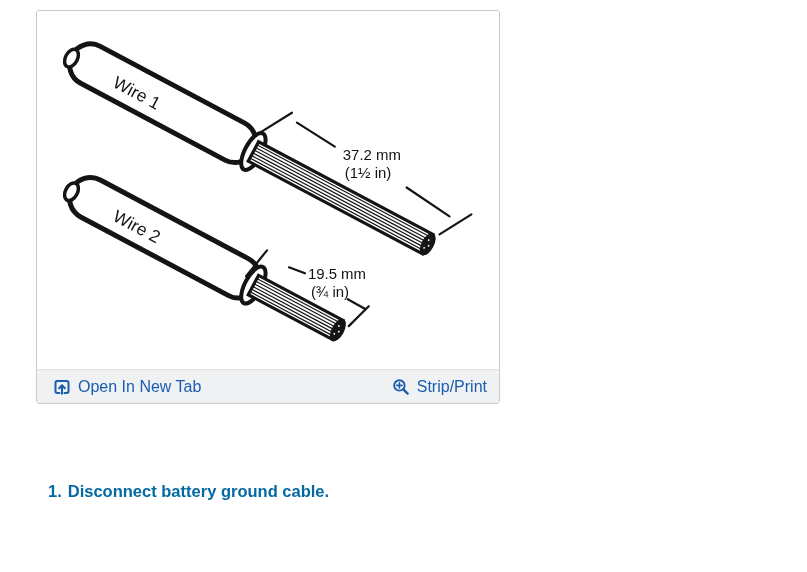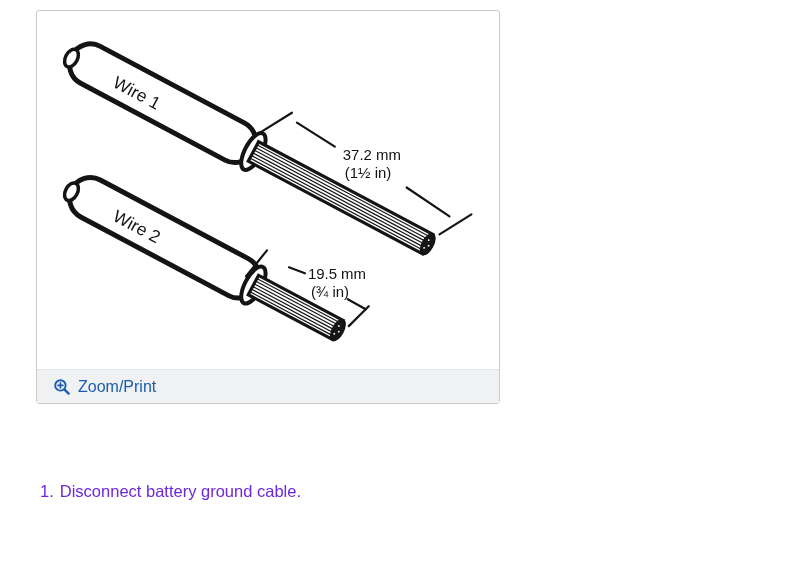--- a/index.html
+++ b/index.html
@@ -62,25 +62,26 @@
   .wire-label {
     font-size: 17.5px;
     fill: #141414;
   }
   .dim-label {
     font-size: 15px;
     fill: #141414;
   }
   .instructions {
     position: absolute;
-    left: 40px;
+    left: 48px;
     top: 478px;
-    color: #6d28d9;
+    color: #0369a1;
     font-size: 16.5px;
     line-height: 26px;
+    font-weight: bold;
   }
   .instruction-line { white-space: nowrap; }
   .instruction-num { margin-right: 6px; }
 </style>
 </head>
 <body>
 
 <div class="media-panel">
   <div class="diagram-area">
     <svg viewBox="0 0 462 359" preserveAspectRatio="xMidYMid meet">
@@ -150,28 +151,38 @@
         <line x1="312" y1="316" x2="332" y2="296"></line>
       </g>
       <text class="dim-label" x="271" y="269">19.5 mm</text>
       <text class="dim-label" x="274" y="287">(¾ in)</text>
     </svg>
   </div>
 
   <div class="media-toolbar">
     <a class="toolbar-link">
       <span>
+        <svg width="18" height="18" viewBox="0 0 18 18" fill="none" stroke="#1a5db0" stroke-width="2" stroke-linecap="round" stroke-linejoin="round">
+          <path d="M6.5 15 H4.2 Q2.5 15 2.5 13.3 V4.7 Q2.5 3 4.2 3 H13.8 Q15.5 3 15.5 4.7 V13.3 Q15.5 15 13.8 15 H11.5" fill="none"></path>
+          <line x1="9" y1="15.8" x2="9" y2="8.2"></line>
+          <path d="M6.2 10.2 L9 7.2 L11.8 10.2" fill="none"></path>
+        </svg>
+      </span>
+      <span>Open In New Tab</span>
+    </a>
+    <a class="toolbar-link">
+      <span>
         <svg width="18" height="18" viewBox="0 0 18 18" fill="none" stroke="#1a5db0" stroke-width="1.9" stroke-linecap="round">
           <circle cx="7.4" cy="7.4" r="5.2"></circle>
           <line x1="7.4" y1="4.9" x2="7.4" y2="9.9" stroke-width="1.6"></line>
           <line x1="4.9" y1="7.4" x2="9.9" y2="7.4" stroke-width="1.6"></line>
           <line x1="11.6" y1="11.6" x2="15.6" y2="15.6" stroke-width="2.4"></line>
         </svg>
       </span>
-      <span>Zoom/Print</span>
+      <span>Strip/Print</span>
     </a>
   </div>
 </div>
 
 <div class="instructions">
   <div class="instruction-line">
     <span class="instruction-num">1.</span><span>Disconnect battery ground cable.</span>
   </div>
 </div>
 

